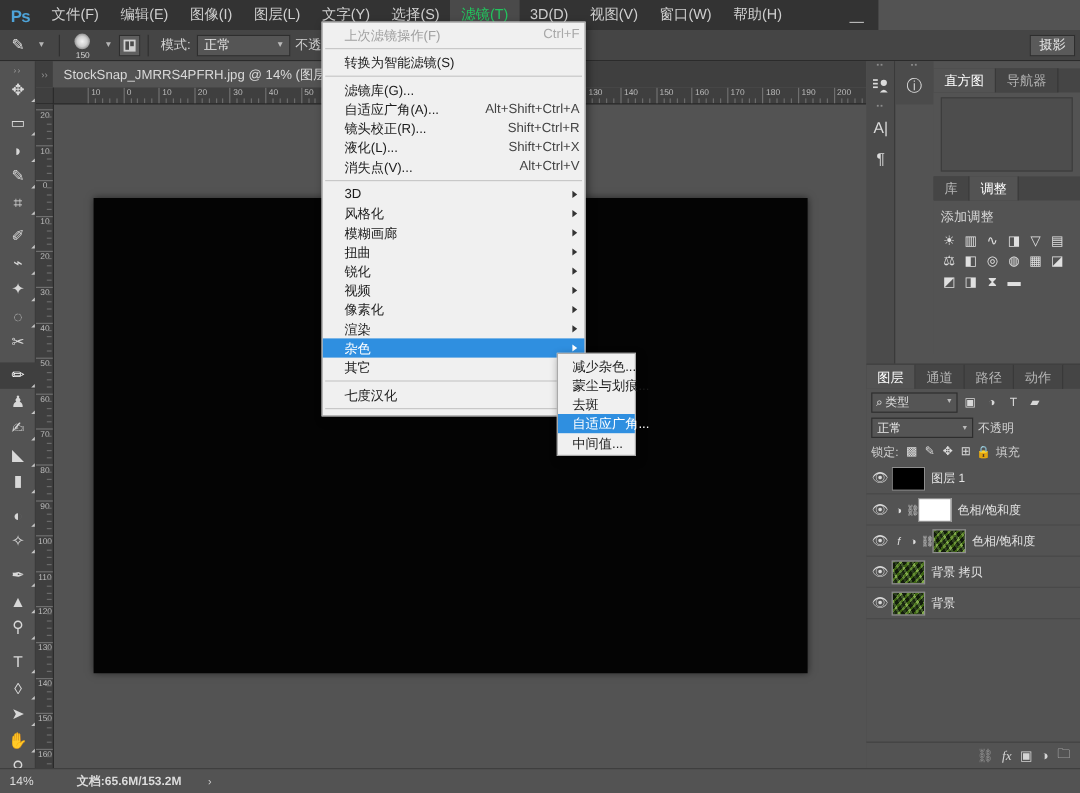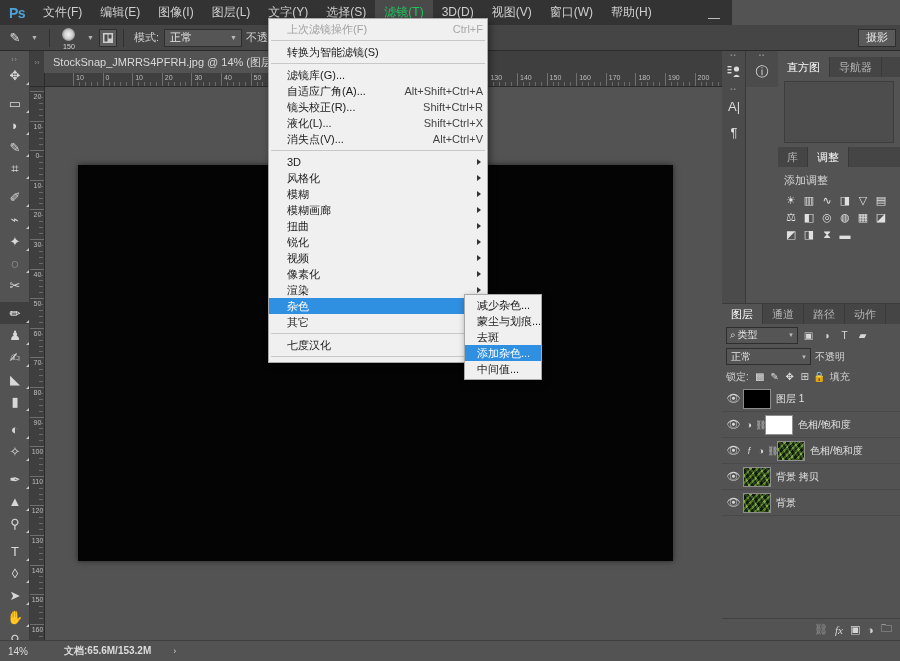--- a/index.html
+++ b/index.html
@@ -269,21 +269,21 @@
   .mrow.disabled .shortcut { color: #a8a8a8; }
   .mrow .arr {
     position: absolute; right: 6px; width: 0; height: 0;
     border-top: 3.5px solid transparent; border-bottom: 3.5px solid transparent;
     border-left: 4px solid #333;
   }
   .mrow.highlight .arr { border-left-color: #fff; }
   .msep { height: 1px; background: #c8c8c8; margin: 3px 2px 3px 2px; }
 
   #noise-submenu {
-    position: absolute; left: 464px; top: 294px; width: 78px;
+    position: absolute; left: 464px; top: 294px; width: 66px;
     background: #f0f0f0; border: 1px solid #a9a9a9;
     box-shadow: 2px 3px 7px rgba(0,0,0,0.45); z-index: 60; padding: 2px 0;
   }
   #noise-submenu .mrow { padding-left: 12px; }
 </style>
 </head>
 <body>
 
 <div id="app">
 
@@ -837,24 +837,20 @@
       <div class="msep"></div>
       <div class="mrow">
         <span>3D</span>
         <span class="arr"></span>
       </div>
       <div class="mrow">
         <span>风格化</span>
         <span class="arr"></span>
       </div>
       <div class="mrow">
-        <span>模糊</span>
-        <span class="arr"></span>
-      </div>
-      <div class="mrow">
         <span>模糊画廊</span>
         <span class="arr"></span>
       </div>
       <div class="mrow">
         <span>扭曲</span>
         <span class="arr"></span>
       </div>
       <div class="mrow">
         <span>锐化</span>
         <span class="arr"></span>
@@ -884,17 +880,17 @@
         <span>七度汉化</span>
         <span class="arr"></span>
       </div>
       <div class="msep"></div>
     </div>
 
   <div id="noise-submenu">
       <div class="mrow">减少杂色...</div>
       <div class="mrow">蒙尘与划痕...</div>
       <div class="mrow">去斑</div>
-      <div class="mrow highlight">添加杂色...</div>
+      <div class="mrow highlight">自适应广角...</div>
       <div class="mrow">中间值...</div>
     </div>
 
 </div>
 
 </body></html>

